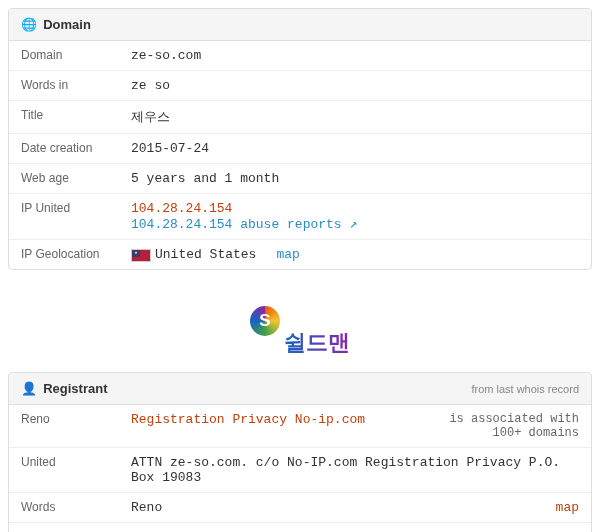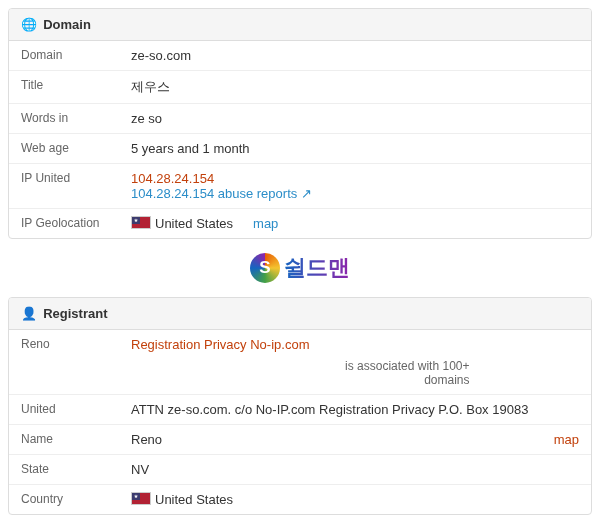--- a/index.html
+++ b/index.html
@@ -61,20 +61,21 @@
     }
 
     table td:first-child {
       color: #666;
       width: 110px;
       font-size: 12px;
     }
 
     table td:last-child {
       color: #333;
+      font-family: Liberation Mono, monospace;
     }
 
     .link-blue {
       color: #c2410c;
       text-decoration: none;
     }
 
     .flag {
       display: inline-block;
       width: 20px;
@@ -110,21 +111,21 @@
     }
 
     .map-link {
       color: #2b8dc8;
       margin-left: 20px;
       text-decoration: none;
     }
 
     .country-cell {
       display: flex;
-      align-items: flex-start;
+      align-items: flex-end;
     }
 
     .abuse-link {
       color: #2b8dc8;
       text-decoration: none;
       margin-top: 23px;
     }
   </style>
 </head>
 <body>
@@ -134,26 +135,30 @@
     <span>🌐</span>
     <span>Domain</span>
   </div>
   <table>
     <tbody>
         <tr>
       <td>Domain</td>
       <td>ze-so.com</td>
     </tr>
     <tr>
+      <td>Words in</td>
+      <td>ze so</td>
+    </tr>
+    <tr>
       <td>Title</td>
       <td>제우스</td>
     </tr>
     <tr>
-      <td>Words in</td>
-      <td>ze so</td>
+      <td>Date creation</td>
+      <td>2015-07-24</td>
     </tr>
     <tr>
       <td>Web age</td>
       <td>5 years and 1 month</td>
     </tr>
     <tr>
       <td>IP United</td>
       <td>
         <a class="link-blue" href="#">104.28.24.154</a>
         <br>
@@ -172,51 +177,52 @@
           <a class="map-link" href="#">map</a>
         </span>
       </td>
     </tr>
   </tbody>
     </table>
 </div>
 
 <div style="text-align:center; padding: 6px 0; display:flex; align-items:center; justify-content:center; gap:4px;">
   <div style="width:30px;height:30px;background:conic-gradient(#e85d04 0%, #f4c430 25%, #43a047 50%, #1565c0 75%, #8e24aa 100%);border-radius:50%;display:flex;align-items:center;justify-content:center;color:white;font-weight:bold;font-size:17px;">S</div>
-  <span style="font-size:22px;font-weight:bold;background:linear-gradient(90deg,#1565c0,#8e24aa);-webkit-background-clip:text;-webkit-text-fill-color:transparent;background-clip:text;">쉴드맨</span>
+  <span style="font-size:22px;font-weight:bold;background:linear-gradient(90deg,#1565c0,#8e24aa);-webkit-background-clip:text;-webkit-text-fill-color:transparent;background-clip:text;margin-top:44px;">쉴드맨</span>
 </div>
 
 <div class="section">
   <div class="section-header section-header-row">
     <div style="display:flex;align-items:center;gap:6px;">
       <span>👤</span>
       <span>Registrant</span>
     </div>
+    <span class="from-whois">from last whois record</span>
   </div>
   <table>
     <tbody>
         <tr>
       <td>Reno</td>
       <td>
-        <span style="display:flex; justify-content:flex-start; align-items:flex-start;">
+        <span style="display:flex; justify-content:space-between; align-items:flex-start;">
           <span>
             <a class="link-blue" href="#">Registration Privacy</a>
             <span> </span>
             <a class="link-blue" href="#">No-ip.com</a>
           </span>
-          <span style="color:#666;font-size:12px;margin-left:10px;text-align:right;max-width:150px;margin-top:22px;">is associated with 100+ domains</span>
+          <span style="color:#666;font-size:12px;margin-left:10px;text-align:right;max-width:150px;">is associated with 100+ domains</span>
         </span>
       </td>
     </tr>
     <tr>
       <td>United</td>
       <td>ATTN ze-so.com. c/o No-IP.com Registration Privacy P.O. Box 19083</td>
     </tr>
     <tr>
-      <td>Name</td>
+      <td>Words</td>
       <td>
         <span style="display:flex; justify-content:space-between;align-items:center;">
           <span>Reno</span>
           <a class="link-blue" href="#" style="margin-left:20px;">map</a>
         </span>
       </td>
     </tr>
     <tr>
       <td>State</td>
       <td>NV</td>

